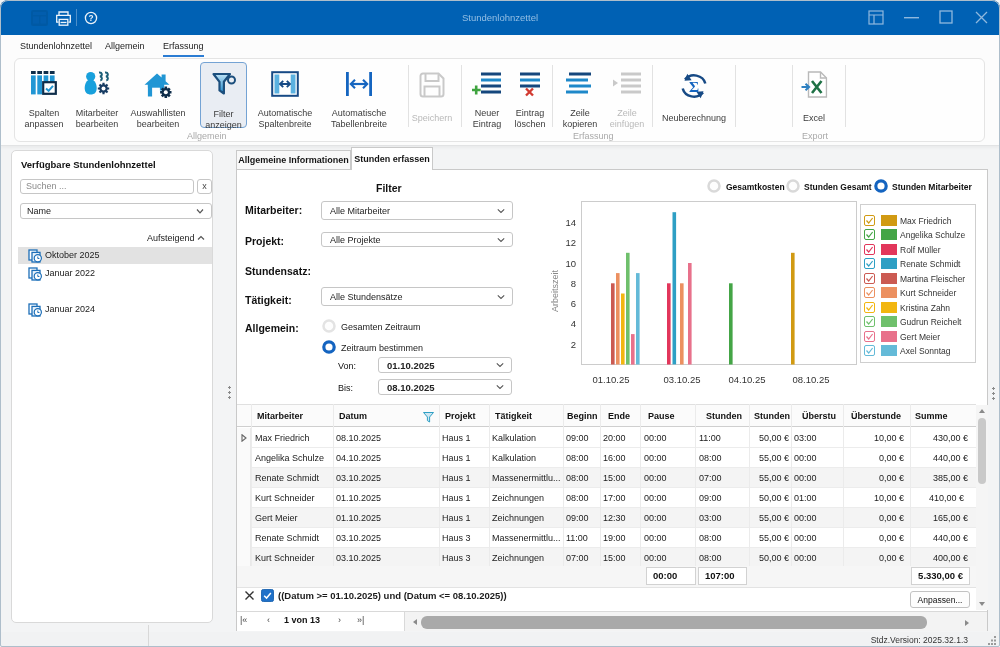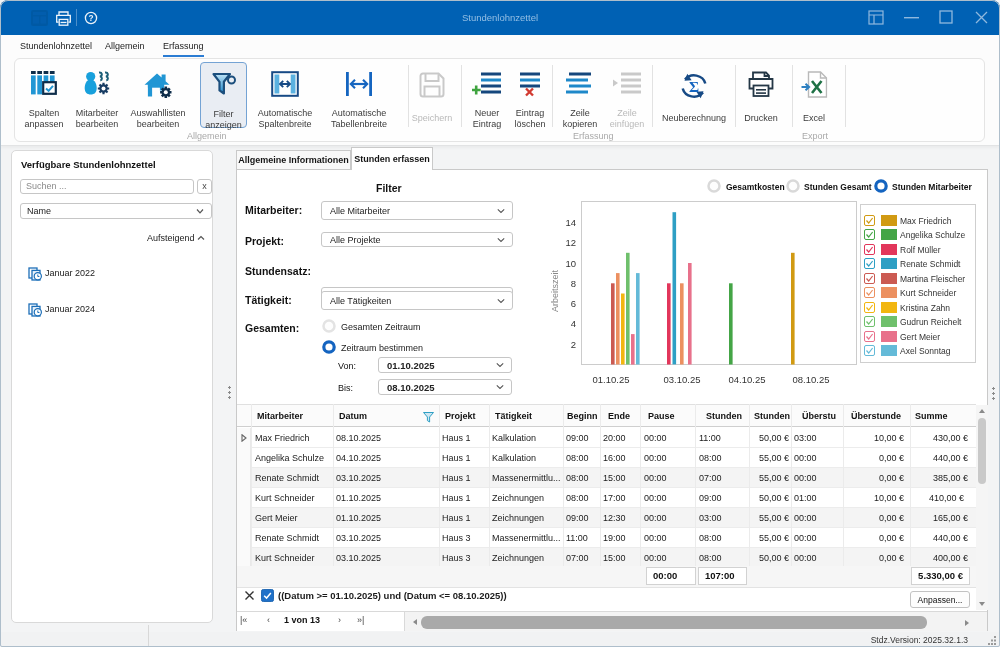--- a/index.html
+++ b/index.html
@@ -251,33 +251,20 @@
     <div class="rbtn" style="left:655px;width:78px;">
       <svg width="32" height="30" viewBox="0 0 32 30">
         <path d="M7 8.5 A 11.5 10.5 0 0 1 27.3 12.5" fill="none" stroke="#174a85" stroke-width="2.5"></path>
         <path d="M25 21.5 A 11.5 10.5 0 0 1 4.7 17.5" fill="none" stroke="#174a85" stroke-width="2.5"></path>
         <path d="M9.3 2.8 L6.5 9.7 L13.6 9.2 Z" fill="#174a85"></path>
         <path d="M22.7 27.2 L25.5 20.3 L18.4 20.8 Z" fill="#174a85"></path>
         <text x="16" y="20.8" text-anchor="middle" font-family="Liberation Serif" font-size="15.5" font-weight="bold" fill="#1565c0">Σ</text>
       </svg>
       <div class="cap" style="top:51px;">Neuberechnung</div>
     </div>
-    <div class="rbtn" style="left:735px;width:52px;">
-      <svg width="28" height="27" viewBox="0 0 28 27">
-        <g fill="none" stroke="#243746" stroke-width="1.8">
-          <path d="M6 8 L6 1.5 L19 1.5 L22 4.5 L22 8"></path>
-          <path d="M17.5 1.5 L17.5 5 L22 5"></path>
-          <path d="M6 17.5 L2.5 17.5 L2.5 8 L25.5 8 L25.5 17.5 L22 17.5"></path>
-          <rect x="6.5" y="14.5" width="15" height="10.5"></rect>
-        </g>
-        <rect x="9" y="18" width="10" height="1.6" fill="#243746"></rect>
-        <rect x="9" y="21.3" width="10" height="1.6" fill="#243746"></rect>
-      </svg>
-      <div class="cap" style="top:51px;">Drucken</div>
-    </div>
     <div class="rbtn" style="left:794px;width:40px;">
       <svg width="27" height="28" viewBox="0 0 27 28">
         <path d="M8 1 L20 1 L26 7 L26 26 L8 26 Z" fill="#fff" stroke="#b9b9b9" stroke-width="1.4"></path>
         <path d="M20 1 L20 7 L26 7" fill="none" stroke="#b9b9b9" stroke-width="1.4"></path>
         <path d="M11.5 10 L21 22 M21 10 L11.5 22" stroke="#1e7145" stroke-width="2.6"></path>
         <path d="M1 16 L8 16 M5 12.8 L8.6 16 L5 19.2" fill="none" stroke="#2f81c1" stroke-width="2"></path>
       </svg>
       <div class="cap" style="top:51px;">Excel</div>
     </div>
     <div class="rsep" style="left:408px;"></div>
@@ -295,20 +282,29 @@
 <div id="leftpanel">
   <div id="lp-title">Verfügbare Stundenlohnzettel</div>
   <div id="lp-search">Suchen ...</div>
   <div id="lp-x">x</div>
   <div id="lp-name">Name<svg style="position:absolute;right:7px;top:5px" width="8" height="5" viewBox="0 0 8 5">
         <path d="M1 0.5 L4 3.8 L7 0.5" fill="none" stroke="#555" stroke-width="1.2"></path>
       </svg></div>
   <div id="lp-sort">Aufsteigend <svg width="8" height="6" viewBox="0 0 8 6" style="display:inline-block">
         <path d="M1 4.5 L4 1.5 L7 4.5" fill="none" stroke="#555" stroke-width="1.2"></path>
       </svg></div>
+  <div class="lp-item" style="top:96px;background:#e2e2e2;">
+      <span class="ic"><svg width="15" height="14" viewBox="0 0 15 14">
+          <rect x="1" y="1" width="8" height="10" fill="#fff" stroke="#1d6fb8" stroke-width="1.3"></rect>
+          <rect x="4" y="3.4" width="8" height="9.6" fill="#eaf3fb" stroke="#1d6fb8" stroke-width="1.3"></rect>
+          <circle cx="9.8" cy="9.3" r="3.6" fill="#fff" stroke="#1d6fb8" stroke-width="1.2"></circle>
+          <path d="M9.8 7.5 L9.8 9.5 L11.4 9.5" fill="none" stroke="#1d6fb8" stroke-width="1"></path>
+        </svg></span>
+      <span class="tx">Oktober 2025</span>
+    </div>
     <div class="lp-item" style="top:114px;">
       <span class="ic"><svg width="15" height="14" viewBox="0 0 15 14">
           <rect x="1" y="1" width="8" height="10" fill="#fff" stroke="#1d6fb8" stroke-width="1.3"></rect>
           <rect x="4" y="3.4" width="8" height="9.6" fill="#eaf3fb" stroke="#1d6fb8" stroke-width="1.3"></rect>
           <circle cx="9.8" cy="9.3" r="3.6" fill="#fff" stroke="#1d6fb8" stroke-width="1.2"></circle>
           <path d="M9.8 7.5 L9.8 9.5 L11.4 9.5" fill="none" stroke="#1d6fb8" stroke-width="1"></path>
         </svg></span>
       <span class="tx">Januar 2022</span>
     </div>
     <div class="lp-item" style="top:150px;">
@@ -325,42 +321,36 @@
 <div id="mtab1" class="mtab">Allgemeine Informationen</div>
 <div id="mtab2" class="mtab">Stunden erfassen</div>
 
 <div id="mainpanel">
   <div class="flabel" style="left:139px; top:12px;">Filter</div>
 
   <div class="flabel" style="left:8px; top:34px;">Mitarbeiter:</div>
   <div class="flabel" style="left:8px; top:65px;">Projekt:</div>
   <div class="flabel" style="left:8px; top:95px;">Stundensatz:</div>
   <div class="flabel" style="left:8px; top:124px;">Tätigkeit:</div>
-  <div class="flabel" style="left:8px; top:152px;">Gesamten:</div>
+  <div class="flabel" style="left:8px; top:152px;">Allgemein:</div>
 
   <div class="combo" style="left:84px;top:31px;width:192px;height:19px;">
       <span style="">Alle Mitarbeiter</span>
       <svg width="8" height="5" viewBox="0 0 8 5">
         <path d="M0.8 0.8 L4 4 L7.2 0.8" fill="none" stroke="#555" stroke-width="1.1"></path>
       </svg>
     </div>
     <div class="combo" style="left:84px;top:62px;width:192px;height:15px;">
       <span style="">Alle Projekte</span>
       <svg width="8" height="5" viewBox="0 0 8 5">
         <path d="M0.8 0.8 L4 4 L7.2 0.8" fill="none" stroke="#555" stroke-width="1.1"></path>
       </svg>
     </div>
     <div class="combo" style="left:84px;top:92px;width:192px;height:19px;margin-top:25px;">
       <span style="">Alle Stundensätze</span>
-      <svg width="8" height="5" viewBox="0 0 8 5">
-        <path d="M0.8 0.8 L4 4 L7.2 0.8" fill="none" stroke="#555" stroke-width="1.1"></path>
-      </svg>
-    </div>
-    <div class="combo" style="left:84px;top:121px;width:192px;height:19px;">
-      <span style="">Alle Tätigkeiten</span>
       <svg width="8" height="5" viewBox="0 0 8 5">
         <path d="M0.8 0.8 L4 4 L7.2 0.8" fill="none" stroke="#555" stroke-width="1.1"></path>
       </svg>
     </div>
     <div class="combo" style="left:141px;top:187px;width:134px;height:16px;">
       <span style="font-weight:bold;font-size:9.5px;">01.10.2025</span>
       <svg width="8" height="5" viewBox="0 0 8 5">
         <path d="M0.8 0.8 L4 4 L7.2 0.8" fill="none" stroke="#555" stroke-width="1.1"></path>
       </svg>
     </div>

